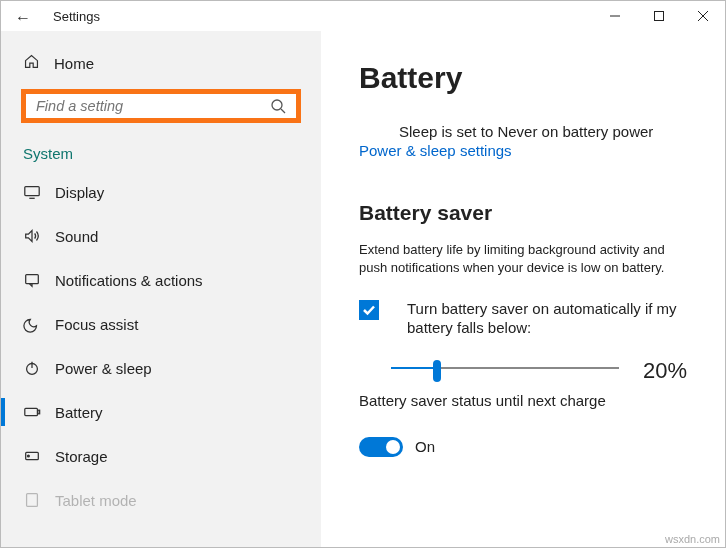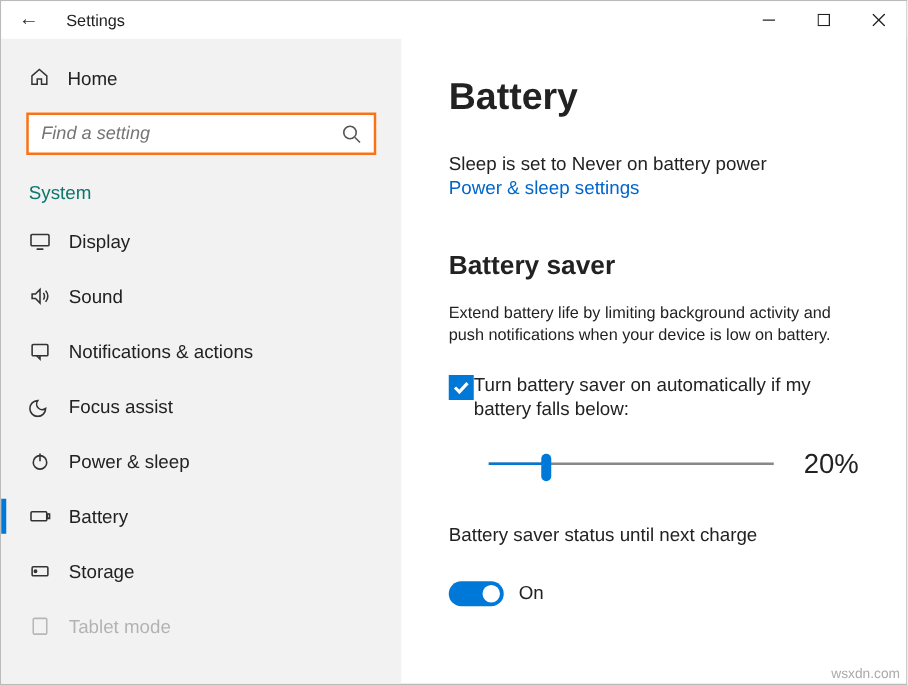--- a/index.html
+++ b/index.html
@@ -69,21 +69,21 @@
     align-items: center;
     gap: 14px;
     padding: 8px 2px 16px 2px;
     font-size: 15px;
     color: #222;
   }
   .home-row svg { width: 17px; height: 17px; }
   .search {
     display: flex;
     align-items: center;
-    border: 2px solid #f97316;
+    border: 5px solid #f97316;
     background: #fff;
     height: 34px;
     padding: 0 10px;
     margin-bottom: 18px;
   }
   .search input {
     flex: 1;
     border: 0;
     outline: none;
     font-size: 14.5px;
@@ -130,60 +130,59 @@
     flex: 1;
     padding: 30px 38px 0 38px;
     overflow: hidden;
     color: #222;
   }
   h1.page-title {
     font-size: 30px;
     font-weight: 600;
     margin-bottom: 28px;
   }
-  .info-text { font-size: 15px; margin-bottom: 2px; }
+  .info-text { font-size: 15px; margin-bottom: 2px; margin-left: 40px; }
   .link { color: #0066cc; font-size: 15px; cursor: pointer; }
   h2.subhead {
     font-size: 21px;
     font-weight: 600;
     margin-top: 42px;
     margin-bottom: 16px;
   }
   .desc {
     font-size: 13px;
     line-height: 1.38;
     margin-bottom: 22px;
     color: #222;
     max-width: 340px;
   }
   .checkrow {
     display: flex;
     align-items: flex-start;
-    gap: 0;
+    gap: 28px;
     margin-bottom: 20px;
     max-width: 350px;
   }
   .checkbox {
     width: 20px;
     height: 20px;
     flex: 0 0 20px;
     background: #0078d7;
     display: flex;
     align-items: center;
     justify-content: center;
     margin-top: 1px;
   }
   .checkbox svg { width: 14px; height: 12px; stroke: #fff; fill: none; stroke-width: 2.5; }
   .checklabel { font-size: 15px; line-height: 1.3; }
   .slider-row {
     display: flex;
-    align-items: center;
     gap: 18px;
     padding-left: 32px;
-    margin-bottom: 36px;
+    margin-bottom: 8px;
   }
   .slider {
     position: relative;
     width: 260px;
     height: 20px;
   }
   .slider-track {
     position: absolute;
     left: 0; right: 0;
     top: 9px;

